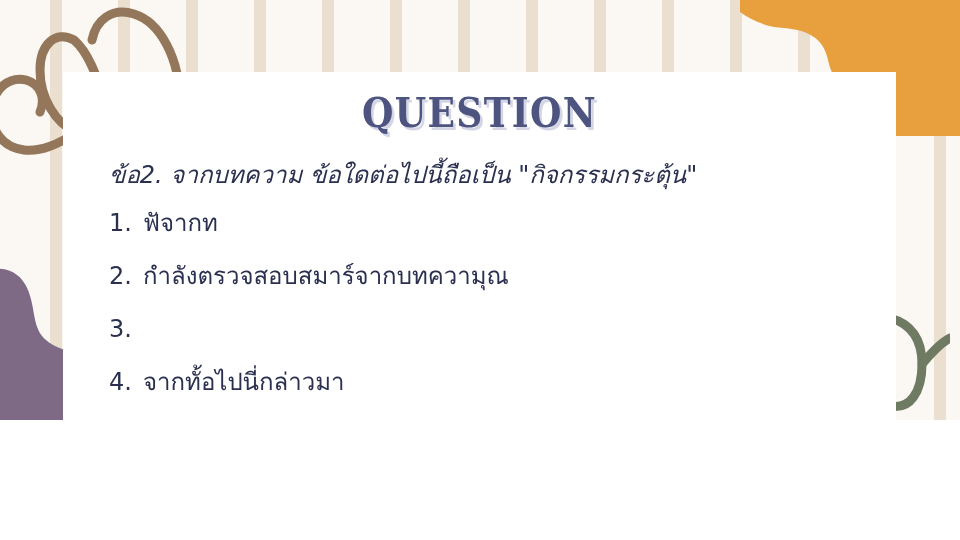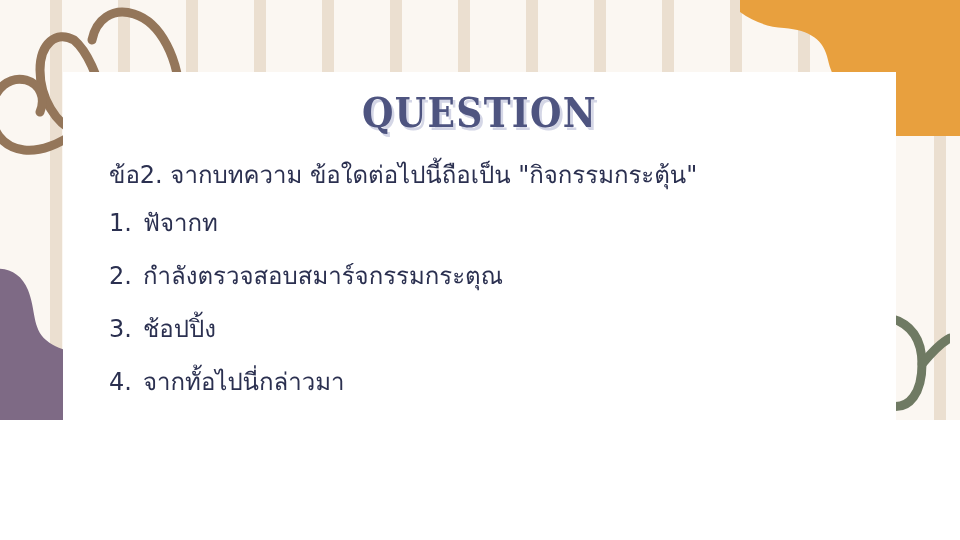--- a/index.html
+++ b/index.html
@@ -119,20 +119,21 @@
     transform: scaleX(0.88);
     transform-origin: center;
   }
 
   .question-line {
     margin: 22px 0 0 0;
     font-size: 24px;
     color: #2B3050;
     line-height: 1.35;
     white-space: nowrap;
+    font-style: italic;
   }
 
   .choices {
     list-style: none;
     margin: 16px 0 0 0;
     padding: 0;
   }
   .choice {
     display: flex;
     align-items: baseline;
@@ -194,25 +195,24 @@
 
       <p class="question-line">ข้อ2. จากบทความ ข้อใดต่อไปนี้ถือเป็น "กิจกรรมกระตุ้น"</p>
 
       <ul class="choices">
         <li class="choice">
           <span class="choice-num">1.</span>
           <span class="choice-text">ฟัจากท</span>
         </li>
         <li class="choice">
           <span class="choice-num">2.</span>
-          <span class="choice-text">กำลังตรวจสอบสมาร์จกรรมกระตุณ</span>
+          <span class="choice-text">กำลังตรวจสอบสมาร์จากบทความุณ</span>
         </li>
         <li class="choice">
           <span class="choice-num">3.</span>
-          <span class="choice-text">ช้อปปิ้ง</span>
         </li>
         <li class="choice">
           <span class="choice-num">4.</span>
           <span class="choice-text">จากทั้อไปนี่กล่าวมา</span>
         </li>
       </ul>
 
     </div>
   </div>
 

